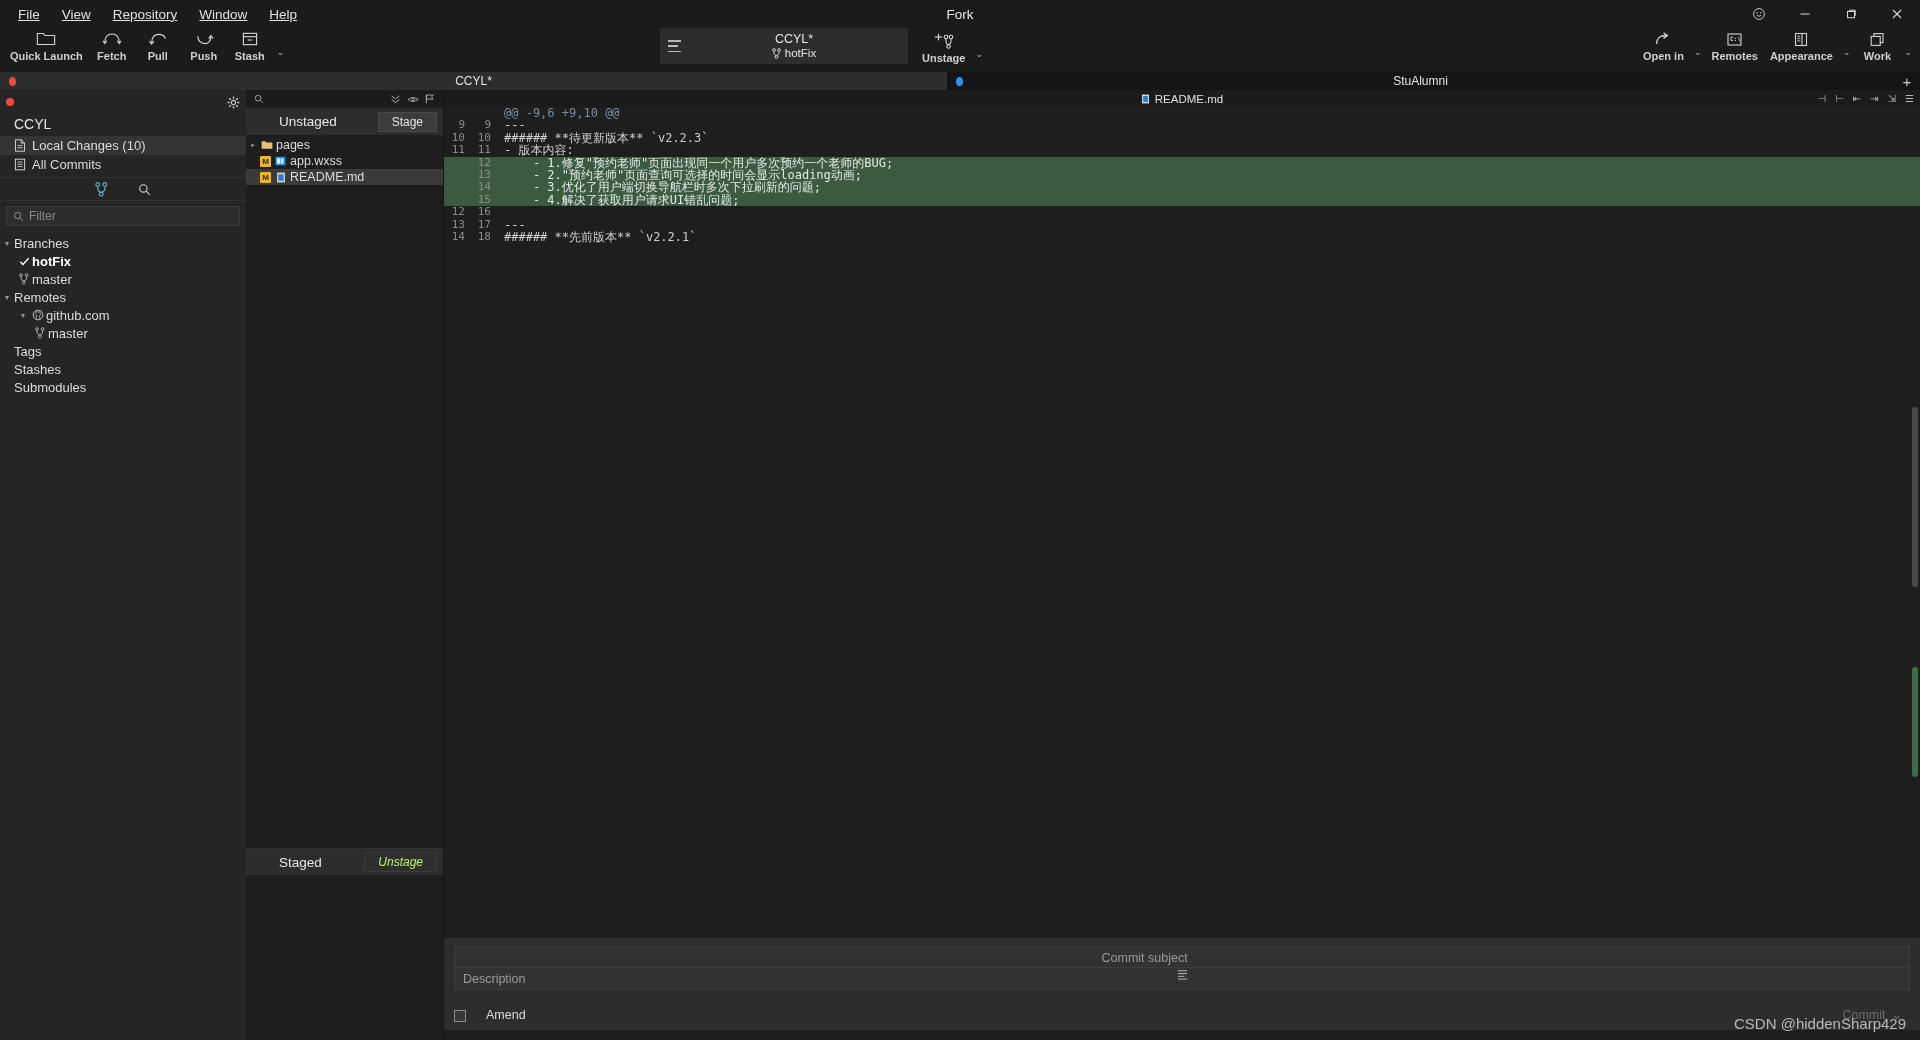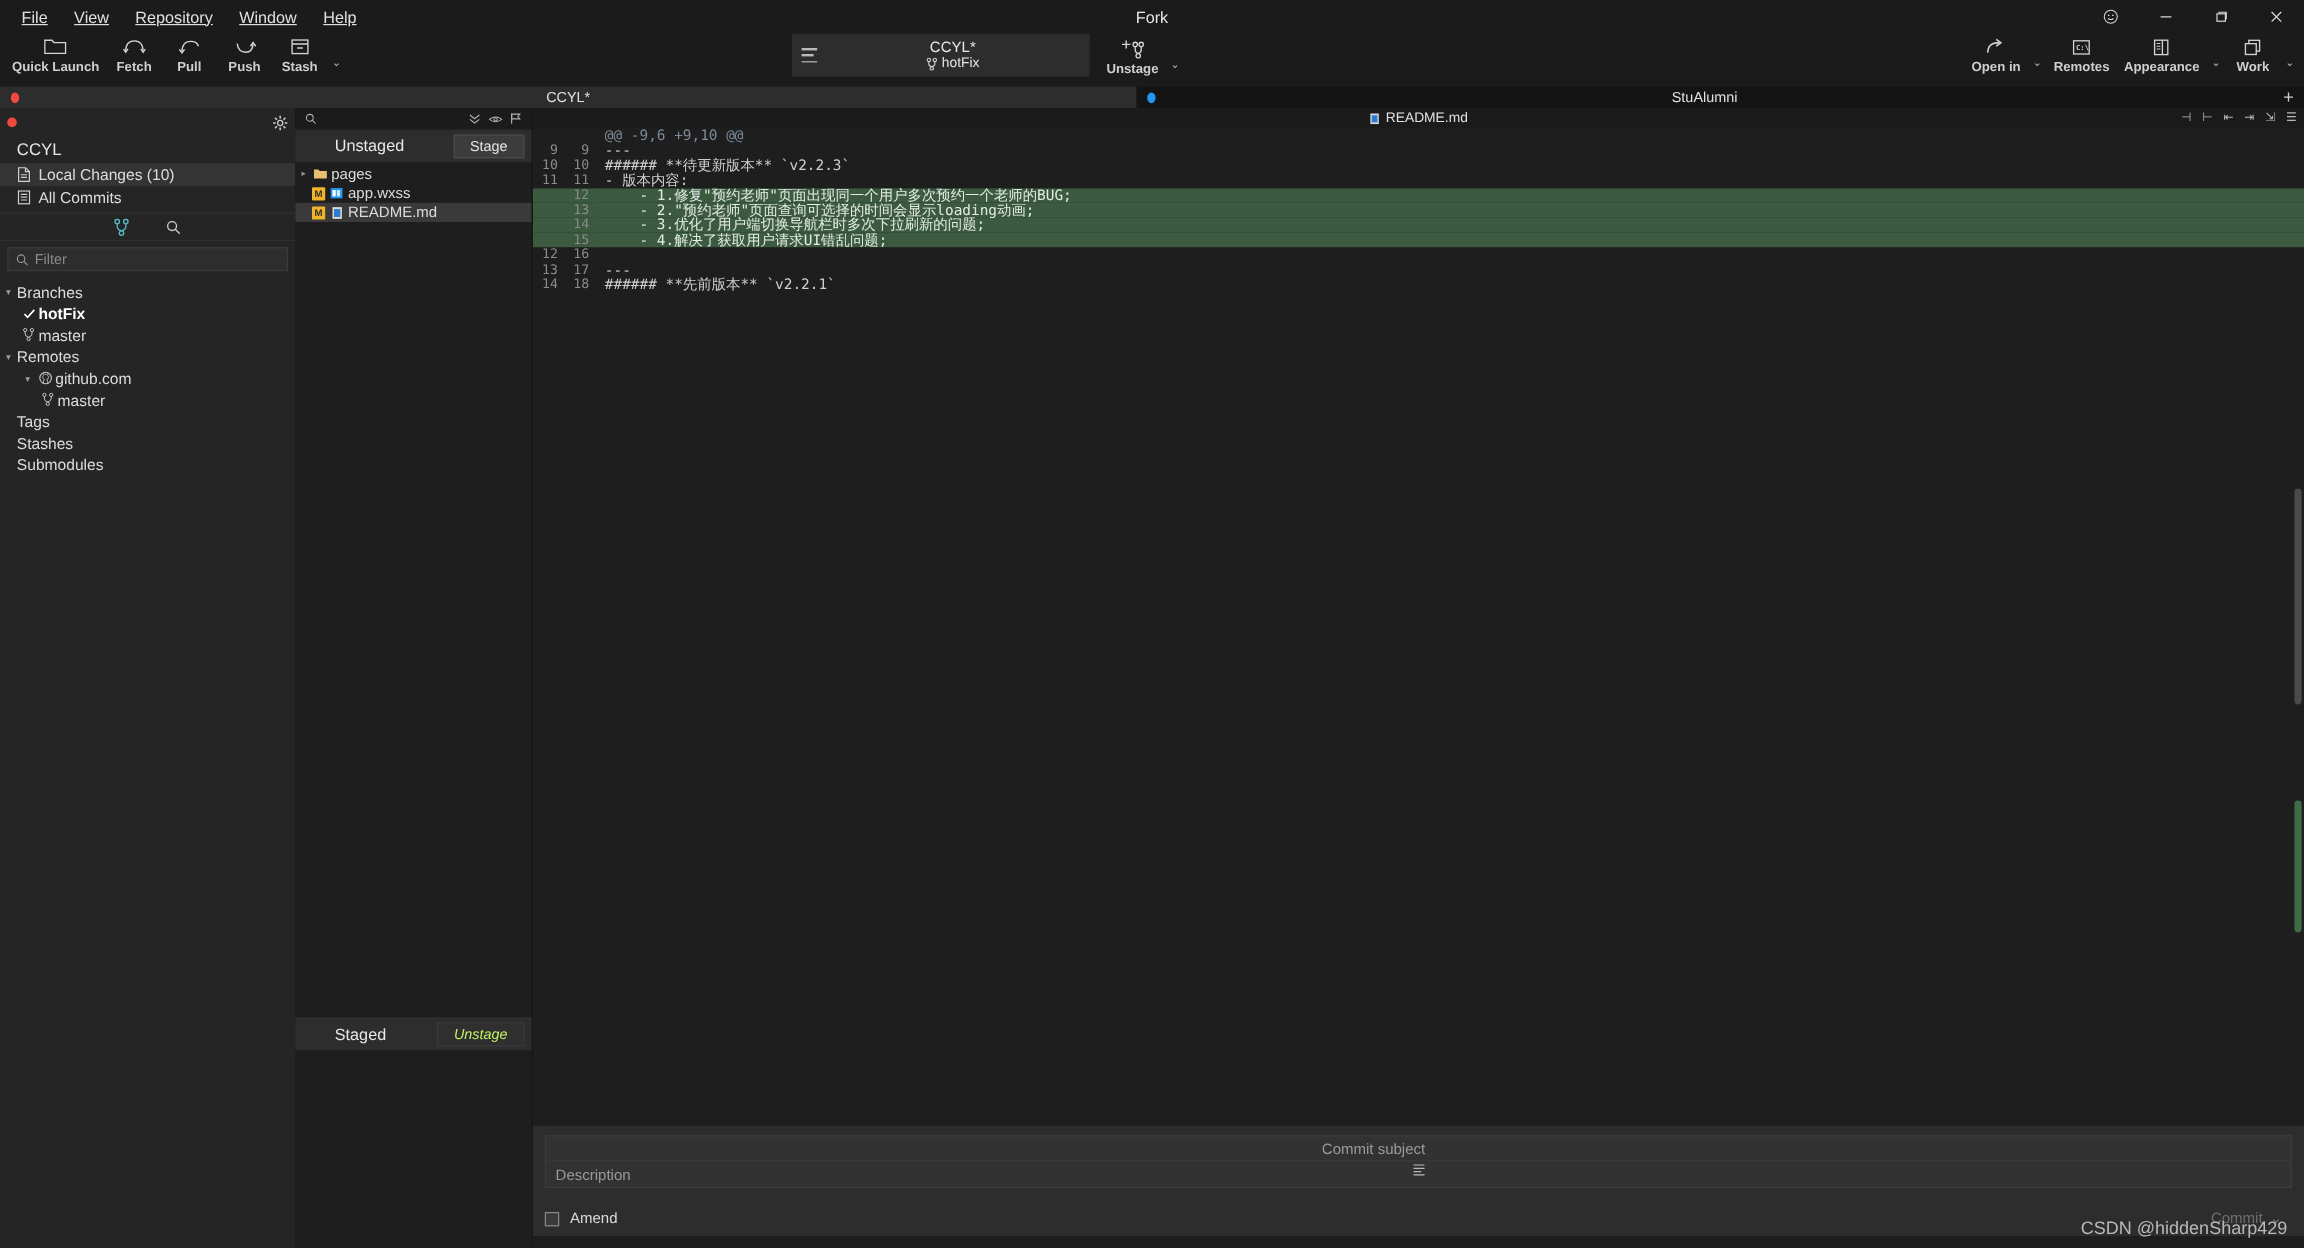--- a/index.html
+++ b/index.html
@@ -121,21 +121,21 @@
 
   
   .commitbox { background:#2d2d2d; padding:8px 10px 6px 10px; flex:none; }
   .cfield { background:#323232; border:1px solid #3d3d3d; display:flex; align-items:center; padding:0 8px; }
   .cfield input { flex:1; background:transparent; border:none; outline:none; color:#ddd;
                   font-size:12.5px; font-family:inherit; padding:4px 0; }
   .cfield input::placeholder { color:#9a9a9a; }
   .cf-subject { height:22px;flex-direction:column; }
   .cf-desc { height:22px; border-top:none; }
   .commit-row { display:flex; align-items:center; justify-content:space-between; margin-top:15px; }
-  .amend { display:flex; align-items:flex-end; gap:9px; font-size:12.5px; color:#dcdcdc; }
+  .amend { display:flex; align-items:flex-end; gap:20px; font-size:12.5px; color:#dcdcdc; }
   .cb { width:12px; height:12px; border:1px solid #8a8a8a; background:#3a3a3a; }
   .commit-btn { display:flex; align-items:center; gap:6px; color:#6e6e6e; font-size:12.5px; padding:2px 8px; }
 
   .watermark { position:absolute; right:14px; bottom:8px; color:#b9b9b9; font-size:15px;
                font-family:"Liberation Sans",sans-serif; pointer-events:none; }
   .statusbar { height:10px; background:#1e1e1e; flex:none; }
   svg { display:block; }
 </style>
 </head>
 <body>

